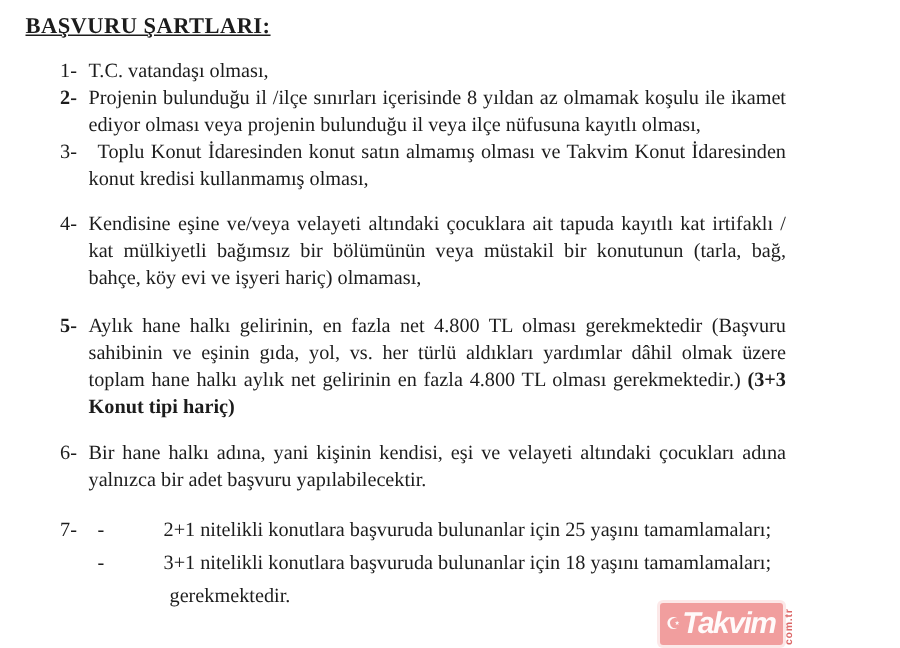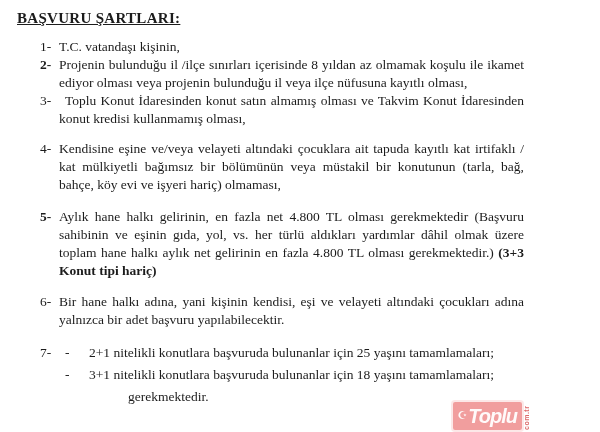--- a/index.html
+++ b/index.html
@@ -52,24 +52,24 @@
   .subitem {
     display: flex;
     margin-top: 0;
   }
   .subitem + .subitem { margin-top: 4px; }
   .subitem .dash {
     width: 30px;
     padding-left: 6px;
     flex-shrink: 0;
   }
-  .subitem .sub-txt { flex: 1; }
+  .subitem .sub-txt { flex: 1; margin-left: 20px; }
   .closing {
     margin-top: 4px;
-    margin-left: 69px;
+    margin-left: 54px;
   }
   
   .watermark {
     position: absolute;
     right: 1px;
     bottom: 2px;
     display: flex;
     align-items: stretch;
     height: 28px;
   }
@@ -112,21 +112,21 @@
 
 <div class="page">
 
   <div class="heading">BAŞVURU ŞARTLARI:</div>
 
 
   <div class="list">
 
     <div class="item">
       <span class="num">1-</span>
-      <div class="txt">T.C. vatandaşı kişinin,</div>
+      <div class="txt">T.C. vatandaşı olması,</div>
     </div>
 
     <div class="item bold-num">
       <span class="num">2-</span>
       <div class="txt">Projenin bulunduğu il /ilçe sınırları içerisinde 8 yıldan az olmamak koşulu ile ikamet ediyor olması veya projenin bulunduğu il veya ilçe nüfusuna kayıtlı olması,</div>
     </div>
 
     <div class="item indent-first">
       <span class="num">3-</span>
       <div class="txt">Toplu Konut İdaresinden konut satın almamış olması ve Takvim Konut İdaresinden konut kredisi kullanmamış olması,</div>
@@ -162,18 +162,18 @@
           <div class="closing">gerekmektedir.</div>
         </div>
       </div>
     </div>
 
   </div>
 
   <div class="watermark">
     <div class="wm-block">
       <span class="wm-crescent">☪</span>
-      <span class="wm-brand">Toplu</span>
+      <span class="wm-brand">Takvim</span>
     </div>
     <span class="wm-suffix">com.tr</span>
   </div>
 
 </div>
 
 </body></html>

